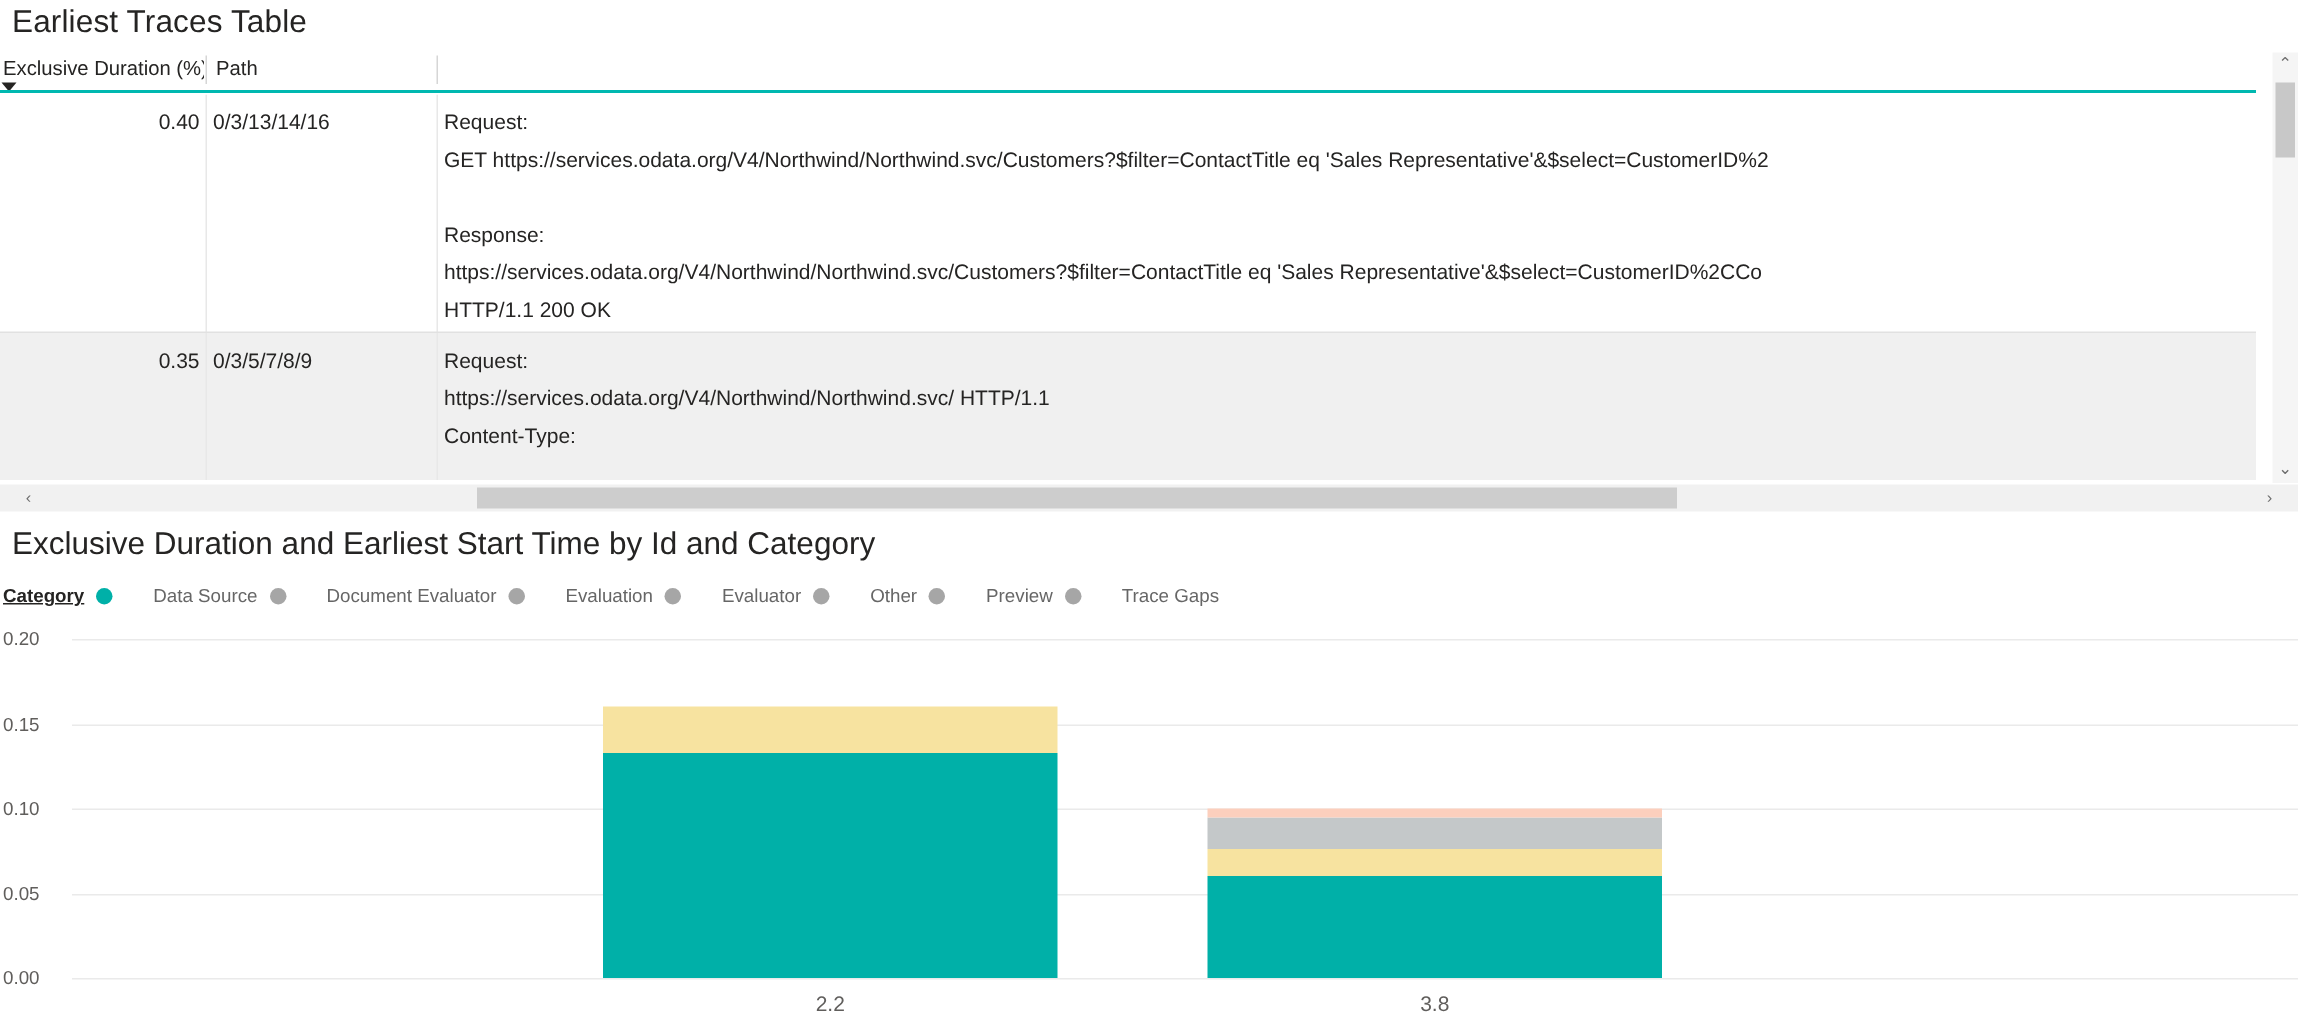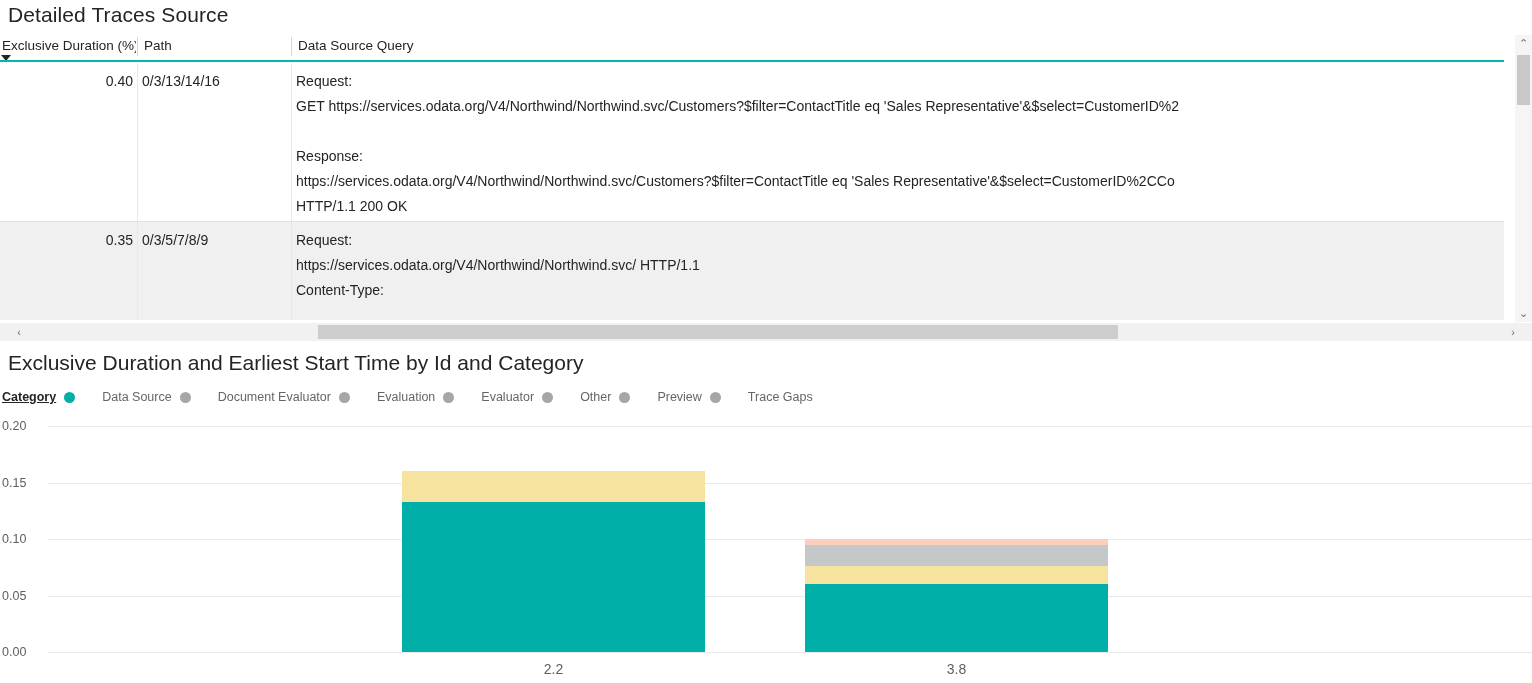--- a/index.html
+++ b/index.html
@@ -127,36 +127,33 @@
   .xtick {
     position: absolute; font-size: 14px; color: #605e5c;
     text-align: center; line-height: 14px;
   }
 </style>
 </head>
 <body>
 
 <div id="table-visual">
 
-  <div class="visual-title">Detailed Traces Source</div>
+  <div class="visual-title">Earliest Traces Table</div>
 
   <div class="table-wrap">
 
     <div class="col-head c0">
       <span>Exclusive Duration (%)</span>
     </div>
     <div class="sort-caret"></div>
     <div class="head-sep s1"></div>
     <div class="col-head c1">
       <span>Path</span>
     </div>
     <div class="head-sep s2"></div>
-    <div class="col-head c2">
-      <span>Data Source Query</span>
-    </div>
     <div class="head-rule"></div>
 
     <div class="rows">
 
       <div class="trow r0">
         <div class="cell dur">0.40</div>
         <div class="cell-sep" style="left:137px; top:0; height:159px;"></div>
         <div class="cell path">0/3/13/14/16</div>
         <div class="cell-sep" style="left:291px; top:0; height:159px;"></div>
         <div class="cell query">

